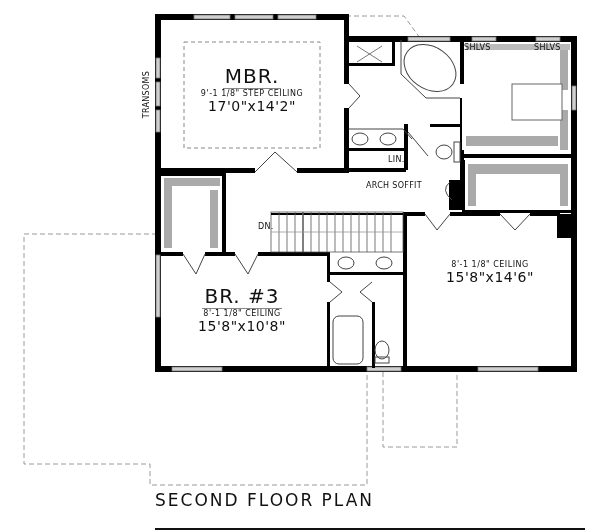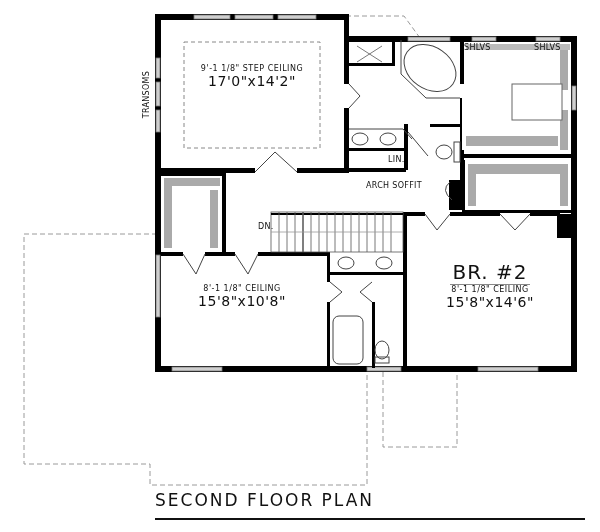--- a/index.html
+++ b/index.html
@@ -3,21 +3,21 @@
 <meta charset="utf-8">
 <style>
   html, body { margin:0; padding:0; background:#ffffff; }
   body { width:600px; height:532px; position:relative; overflow:hidden; font-family:"DejaVu Sans", sans-serif; }
   #plan { position:absolute; left:0; top:0; }
   .lbl { position:absolute; color:#111; text-align:center; white-space:nowrap; font-family:"DejaVu Sans", sans-serif; }
   .room-name { font-size:20px; letter-spacing:1px; font-weight:normal; border-bottom:1px solid #888; padding:0 2px; display:inline-block; }
   .room-ceiling { font-size:8px; letter-spacing:0.5px; }
   .room-dim { font-size:14px; letter-spacing:0.5px; }
   .small { font-size:8px; letter-spacing:0.3px; }
-  .title { position:absolute; left:155px; top:490px; width:430px; font-size:17px; letter-spacing:2px; color:#111; border-bottom:2px solid #111; padding-bottom:8px; }
+  .title { position:absolute; left:155px; top:490px; width:430px; font-size:17px; letter-spacing:2px; color:#111; border-bottom:2px solid #111; padding-bottom:18px; }
   .vert { transform:rotate(-90deg); transform-origin:center center; }
 </style>
 </head>
 <body>
 
 <svg id="plan" width="600" height="532" viewBox="0 0 600 532" xmlns="http://www.w3.org/2000/svg">
 
   <g fill="none" stroke="#9a9a9a" stroke-width="1" stroke-dasharray="5,3">
     <polyline points="157,234 24,234 24,464 150,464 150,485 367,485 367,372"></polyline>
     <polyline points="383,372 383,447 457,447 457,372"></polyline>
@@ -176,31 +176,32 @@
     <polyline points="235,254 248,274 258,254"></polyline>
     <polyline points="330,282 342,292 330,302"></polyline>
     <polyline points="372,282 360,292 372,302"></polyline>
     <polyline points="349,84 360,96 349,108"></polyline>
     <line x1="408" y1="132" x2="428" y2="156"></line>
     <path d="M450,182 Q440,190 452,200"></path>
   </g>
 </svg>
 
 <div class="lbl" style="left:184px; top:64px; width:136px;">
+  <div class="room-name">MBR.</div>
   <div class="room-ceiling">9'-1 1/8" STEP CEILING</div>
   <div class="room-dim">17'0"x14'2"</div>
 </div>
 
 <div class="lbl" style="left:420px; top:260px; width:140px;">
-  <div class="room-name">BR. #2</div>
   <div class="room-ceiling">8'-1 1/8" CEILING</div>
   <div class="room-dim">15'8"x14'6"</div>
 </div>
 
 <div class="lbl" style="left:172px; top:284px; width:140px;">
+  <div class="room-name">BR. #3</div>
   <div class="room-ceiling">8'-1 1/8" CEILING</div>
   <div class="room-dim">15'8"x10'8"</div>
 </div>
 
 <div class="lbl small vert" style="left:116px; top:90px; width:60px;">TRANSOMS</div>
 <div class="lbl small" style="left:464px; top:43px;">SHLVS</div>
 <div class="lbl small" style="left:534px; top:43px;">SHLVS</div>
 <div class="lbl small" style="left:366px; top:155px;margin-left:22px;">LIN.</div>
 <div class="lbl small" style="left:366px; top:181px;text-align:center;">ARCH SOFFIT</div>
 <div class="lbl small" style="left:258px; top:222px;">DN.</div>

